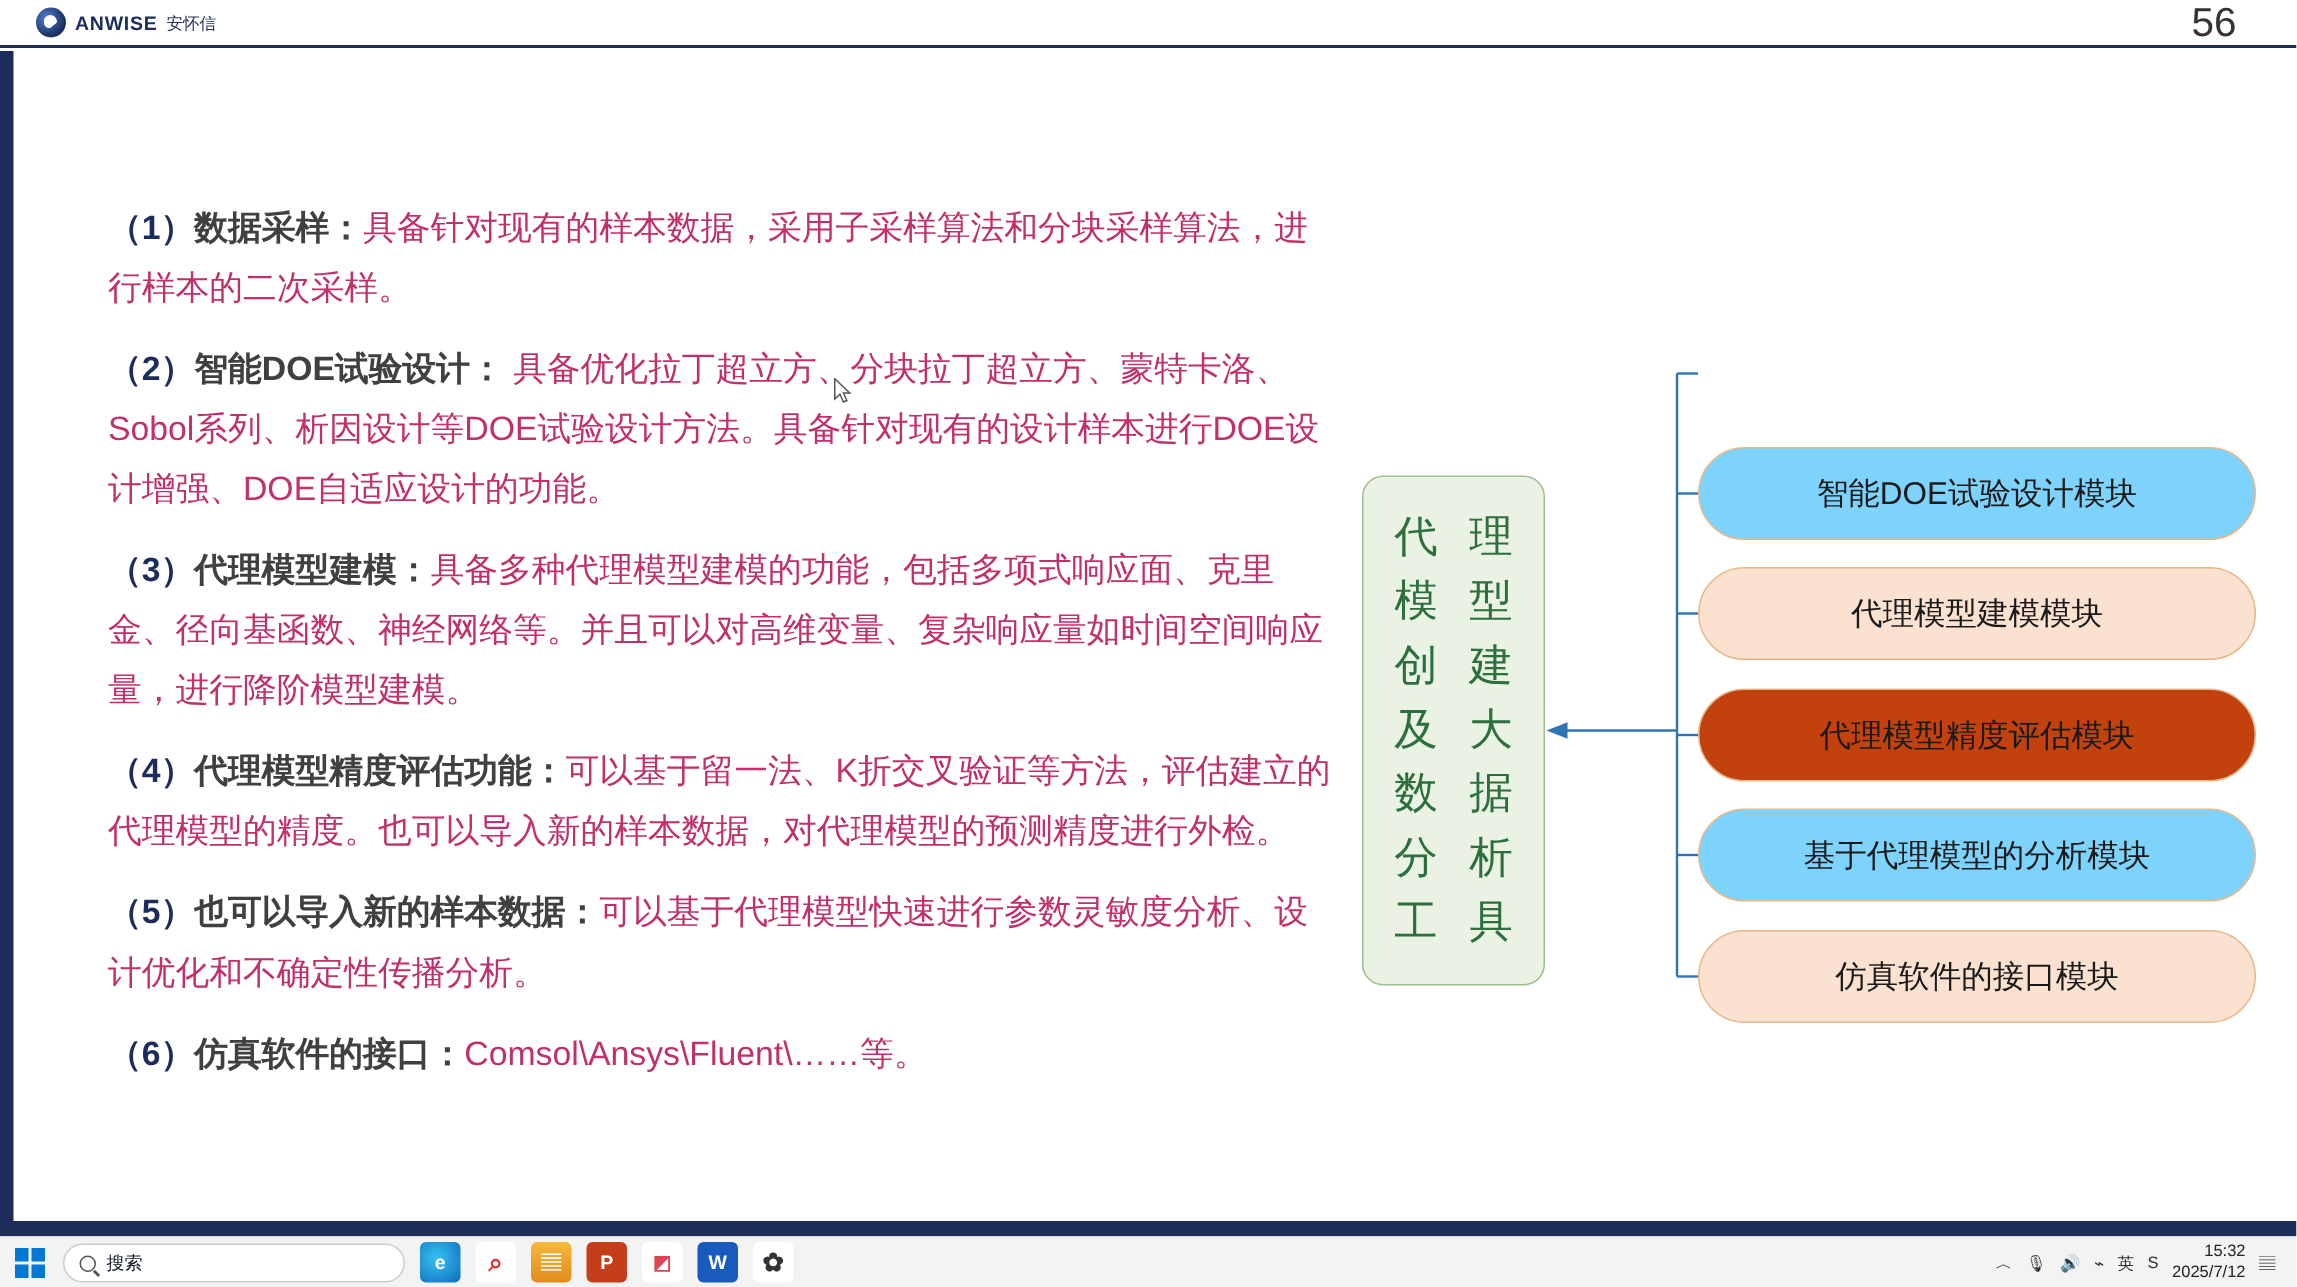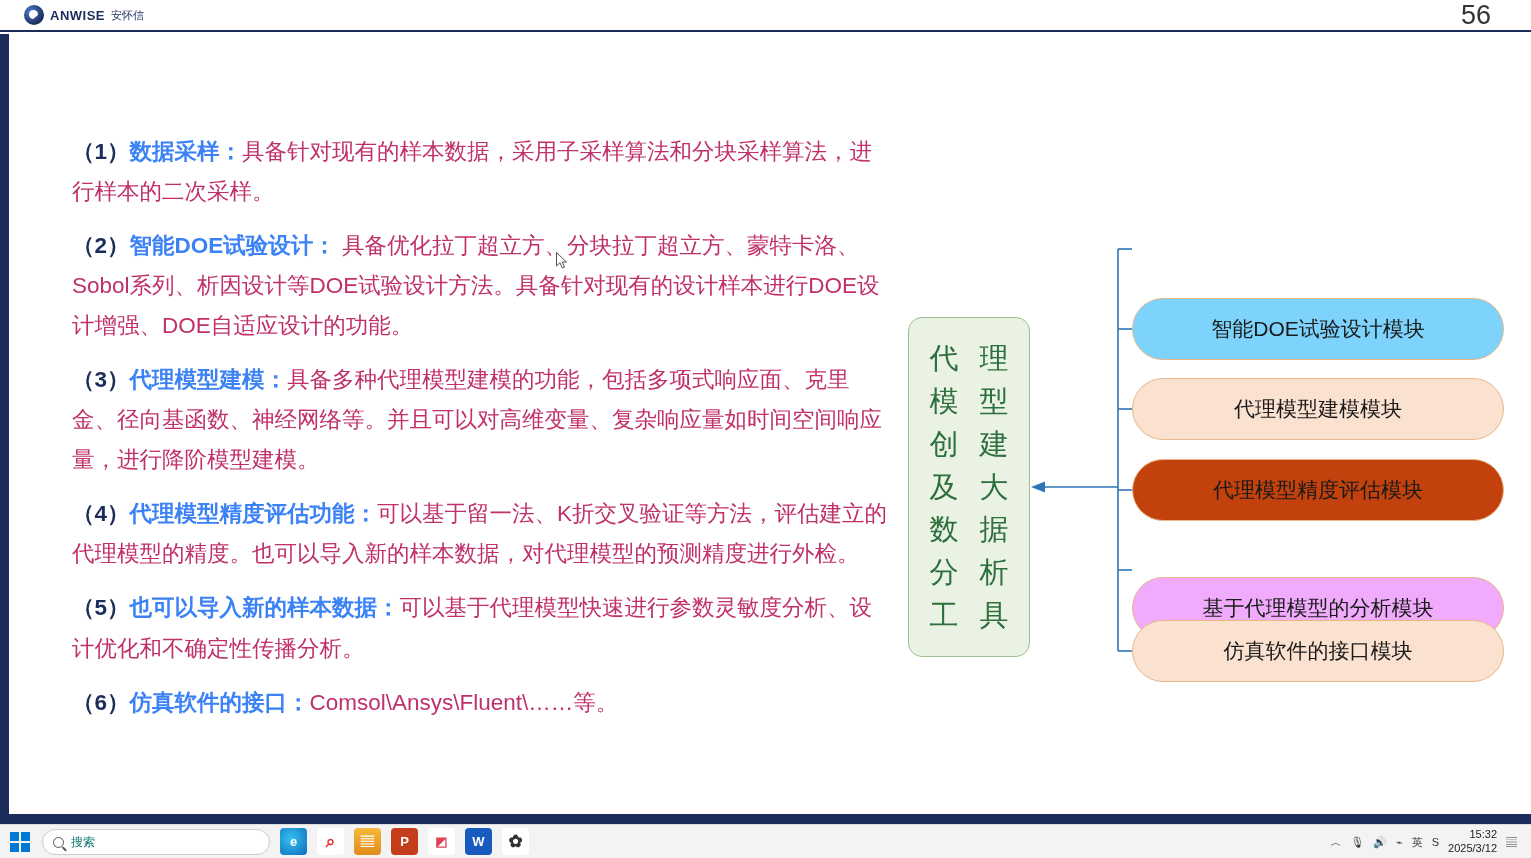--- a/index.html
+++ b/index.html
@@ -108,21 +108,21 @@
     top: 98px;
   }
   .para {
     font-size: 22.5px;
     line-height: 1.78;
     color: #c0306a;
     margin: 0 0 14px 0;
     text-indent: 0;
   }
   .para .lead {
-    color: #3b82f6;
+    color: #404040;
     font-weight: bold;
   }
   .para .num {
     color: #1c2c5b;
     font-weight: bold;
   }
 
   
   .diagram {
     position: absolute;
@@ -168,21 +168,21 @@
     display: flex;
     align-items: center;
     justify-content: center;
     font-size: 21px;
     color: #1a1a1a;
   }
   .node.n1 { top: 4px;   background:#fbe1cf; }
   .node.n2 { top: 84px;  background:#7dd3fc; }
   .node.n3 { top: 164px; background:#fbe1cf; }
   .node.n4 { top: 245px; background:#c2410c; }
-  .node.n5 { top: 325px; background:#f0abfc;margin-top:38px; }
+  .node.n5 { top: 325px; background:#7dd3fc; }
   .node.n6 { top: 406px; background:#fbe1cf; }
 
   .connector {
     position: absolute;
     left: 0; top: 0;
     width: 610px; height: 500px;
     pointer-events: none;
   }
 
   
@@ -220,21 +220,21 @@
     width: 228px; height: 26px;
     background: #ffffff;
     border: 1px solid #cccccc;
     border-radius: 13px;
     box-sizing: border-box;
     display: flex;
     align-items: center;
     padding-left: 10px;
     gap: 7px;
     font-size: 12px;
-    color: #0f766e;
+    color: #0f172a;
   }
   .mag {
     width: 9px; height: 9px;
     border: 1.5px solid #555;
     border-radius: 50%;
     position: relative;
     display:inline-block;
   }
   .mag::after {
     content:"";
@@ -390,17 +390,17 @@
   </div>
   <div class="tray">
     <span>︿</span>
     <span>🎙</span>
     <span>🔊</span>
     <span>⌁</span>
     <span>英</span>
     <span>S</span>
     <span class="clock">
       <span>15:32</span><br>
-      <span>2025/3/12</span>
+      <span>2025/7/12</span>
     </span>
     <span>▤</span>
   </div>
 </div>
 
 </body></html>

